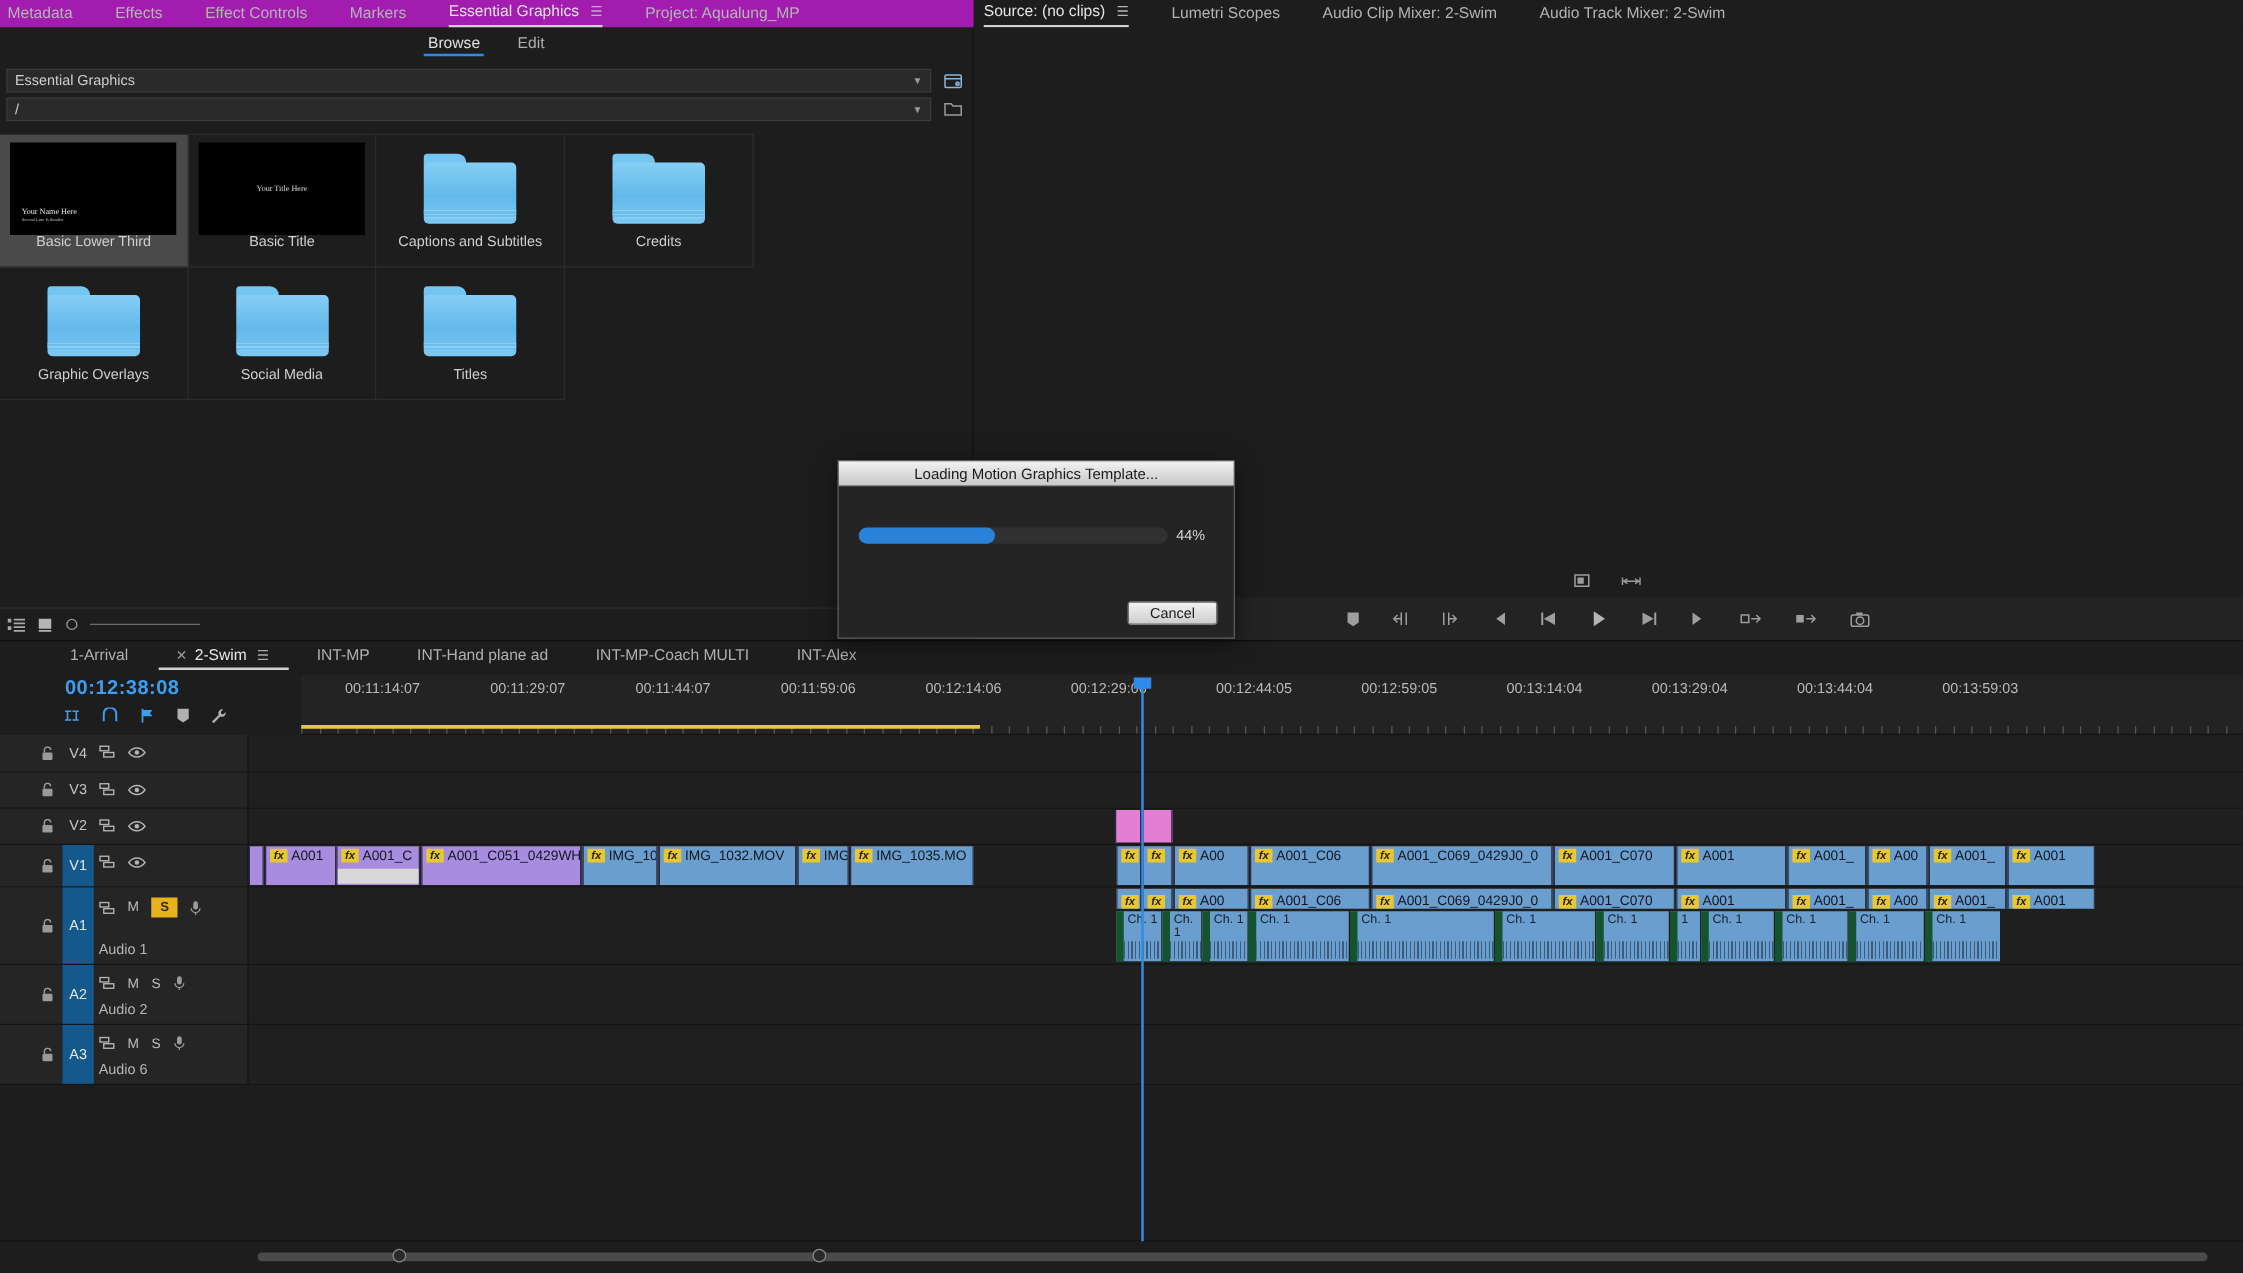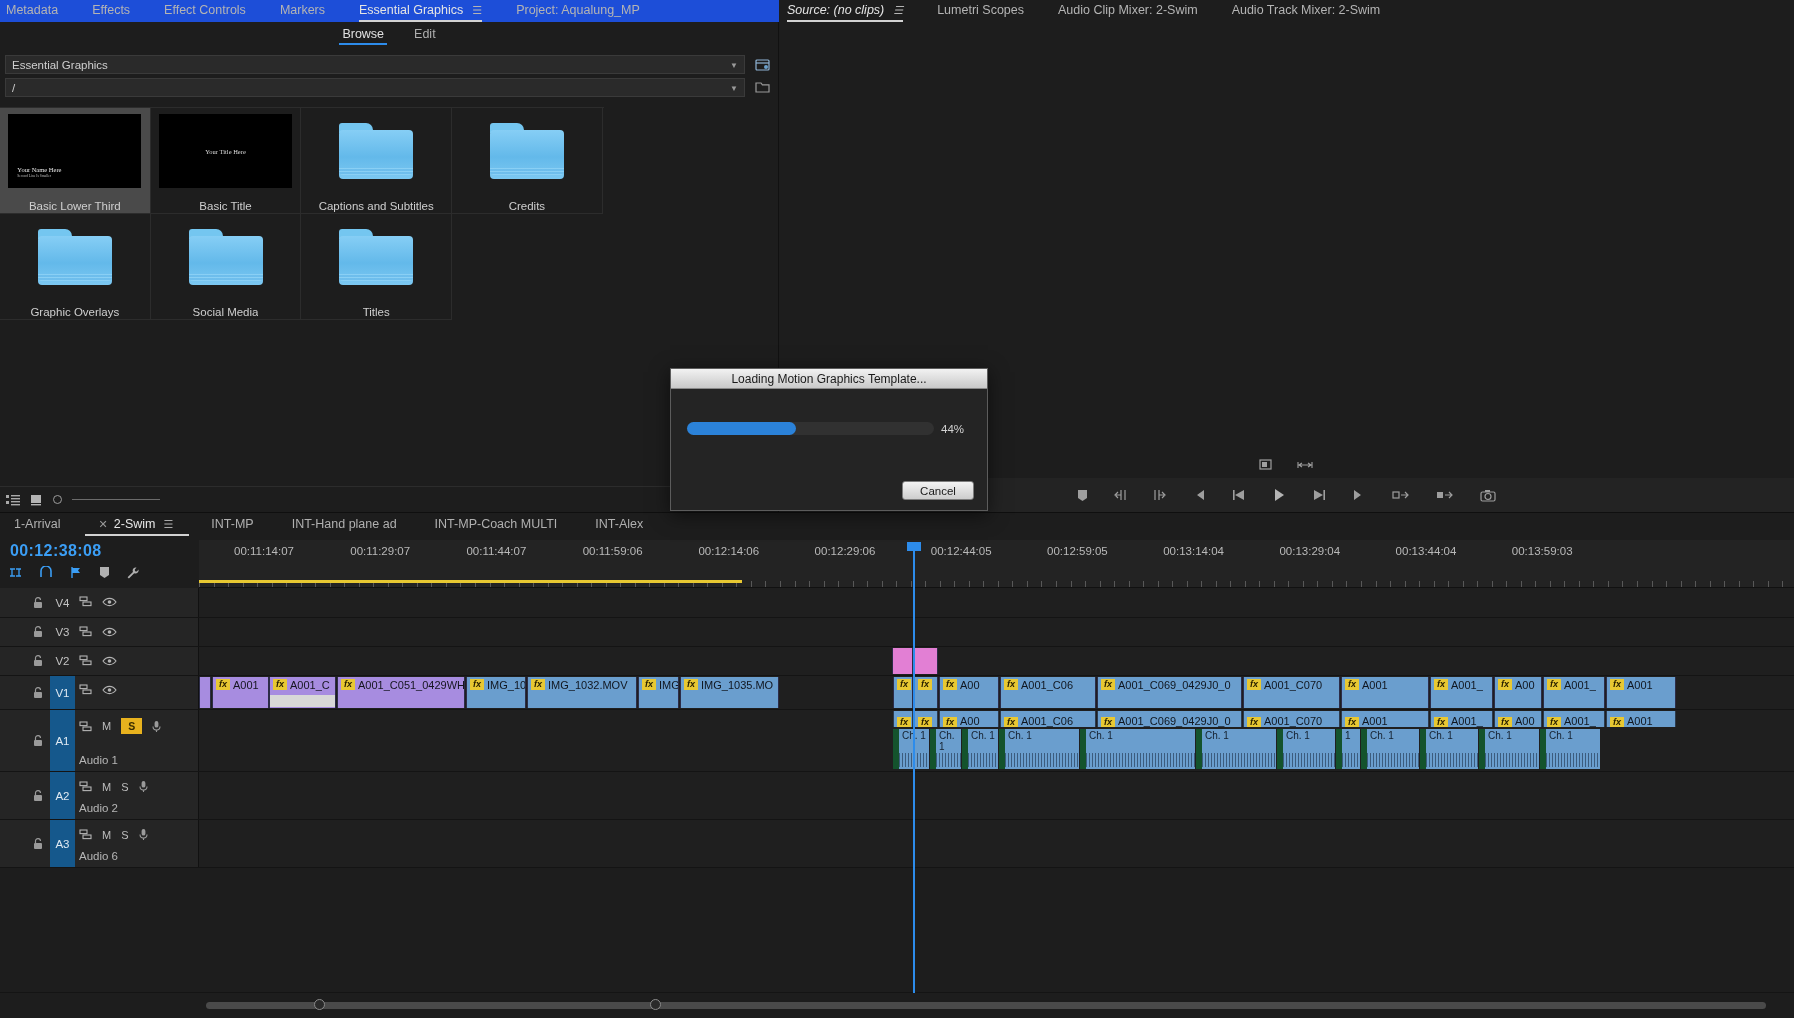--- a/index.html
+++ b/index.html
@@ -9,38 +9,38 @@
     font-family: "Liberation Sans", sans-serif;
     color: #c8c8c8;
     overflow: hidden;
   }
   body { position: relative; }
 
   
   .toptabs {
     position: absolute; top: 0; left: 0;
     width: 779px; height: 22px;
-    background: #1d4ed8;
+    background: #a21caf;
     display: flex; align-items: center;
   }
   .toptabs-right {
     position: absolute; top: 0; left: 779px;
     width: 1015px; height: 22px;
     background: #1d1d1d;
     display: flex; align-items: center;
   }
   .ptab {
     font-size: 12.5px; color: #b4b4b4;
     padding: 2px 0 5px 0;
     margin-right: 34px;
     white-space: nowrap; position: relative;
     line-height: 14px;
   }
   .toptabs .ptab:first-child { margin-left: 6px; }
-  .toptabs-right .ptab:first-child { margin-left: 8px; font-style: italic; }
+  .toptabs-right .ptab:first-child { margin-left: 8px; }
   .ptab.active { color: #e4e4e4; }
   .ptab.active::after {
     content: ""; position: absolute;
     left: 0; right: 0; bottom: 0; height: 2px;
     background: #d2d2d2;
   }
   .ptab .menuicon { margin-left: 9px; font-size: 11px; color: #b4b4b4; }
 
   
   .eg-panel {
@@ -96,21 +96,21 @@
   }
   .eg-cell.sel { background: #4a4a4a; }
   .eg-thumb {
     width: 133px; height: 74px;
     display: flex; align-items: center; justify-content: center;
     position: relative;
   }
   .eg-thumb.video { background: #000; }
   .eg-label {
     font-size: 11.5px; color: #cfcfcf;
-    margin-top: 12px; text-align: right;
+    margin-top: 0; text-align: right;
     white-space: nowrap; overflow: hidden;
   }
   .tt-title {
     font-size: 6.5px; color: #dcdcdc;
     font-family: "Liberation Serif", serif;
   }
   .tt-lower {
     position: absolute; left: 9px; bottom: 9px; text-align: left;
   }
   .tt-name { font-size: 6.5px; color: #e8e8e8; display: block; line-height: 8px;
@@ -160,20 +160,21 @@
     display: flex; align-items: center; justify-content: center; gap: 26px;
     background: #232323;
   }
   .tbtn { color: #9e9e9e; font-size: 13px; line-height: 1; }
 
   
   .tl {
     position: absolute; top: 512px; left: 0;
     width: 1794px; height: 506px; background: #1d1d1d;
     border-top: 1px solid #0f0f0f;
+    padding-left: 42px;
   }
   .tl-tabs { height: 27px; display: flex; align-items: center; }
   .tl-tab {
     font-size: 12.5px; color: #b0b0b0; margin-right: 38px;
     position: relative; padding-bottom: 5px; white-space: nowrap;
   }
   .tl-tab:first-child { margin-left: 14px; }
   .tl-tab.active { color: #e6e6e6; }
   .tl-tab.active::after {
     content:""; position:absolute; left:-14px; right:-16px; bottom:0;

